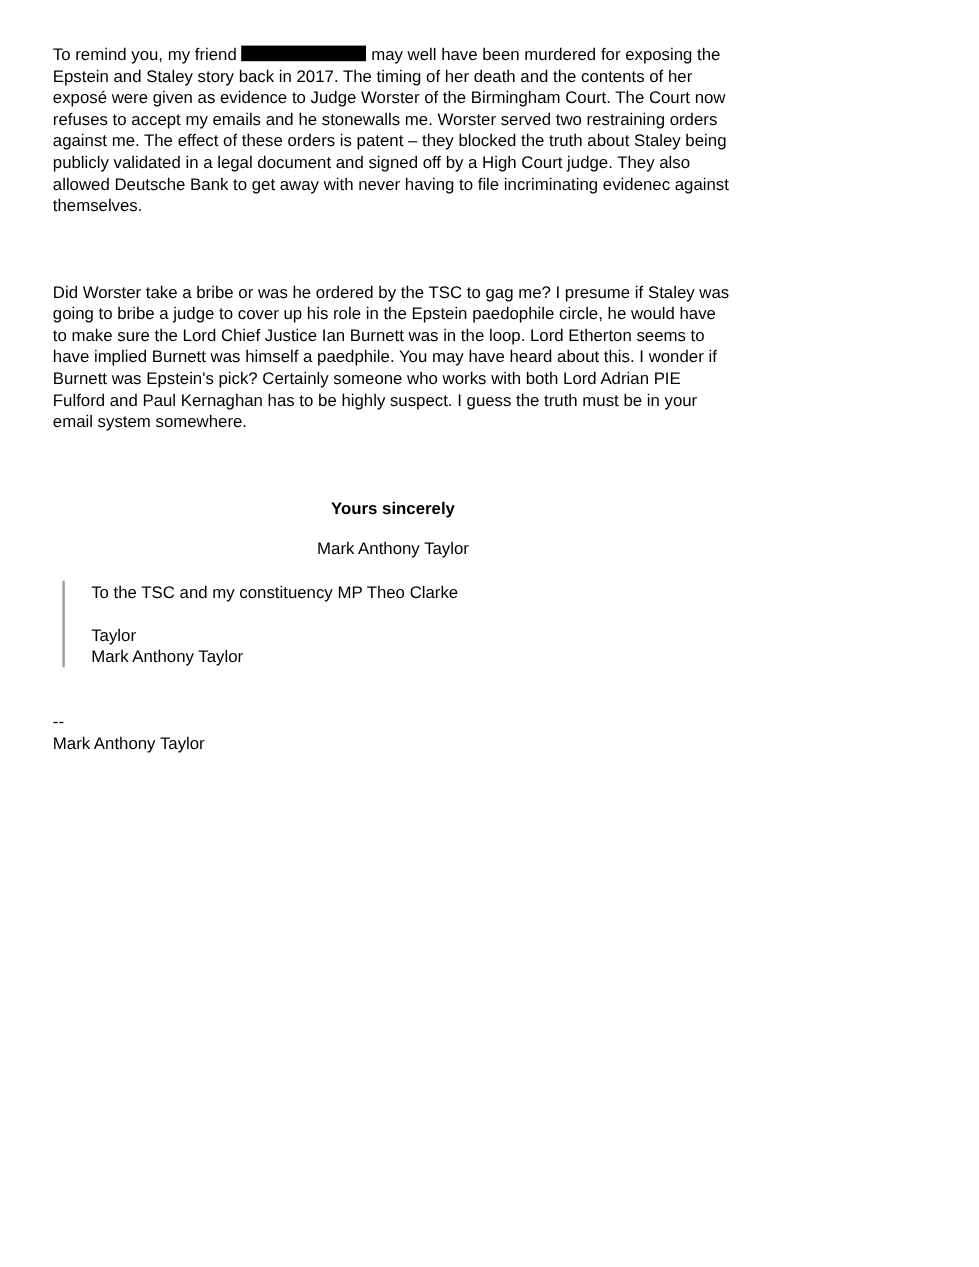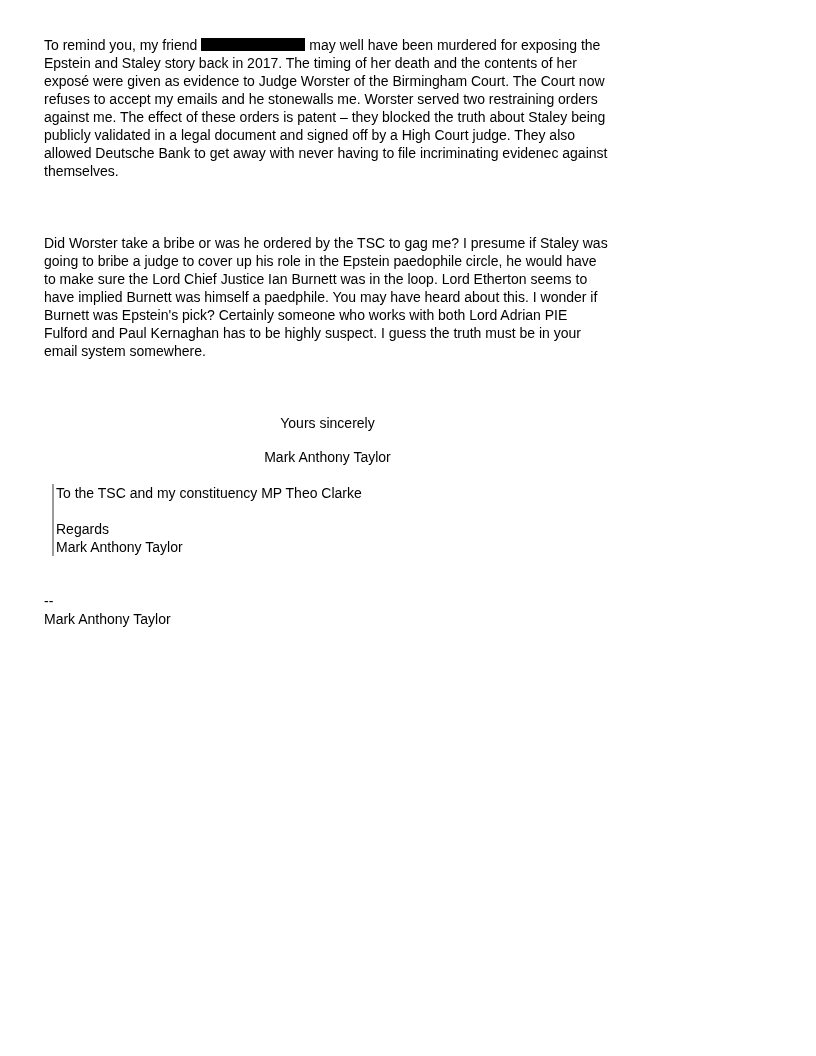--- a/index.html
+++ b/index.html
@@ -14,35 +14,35 @@
   .page {
     width: 655px;
     height: 1056px;
     padding: 36px 44px 0 44px;
     font-size: 14px;
     line-height: 18px;
     background: #ffffff;
   }
   .para { margin: 0 0 54px 0; }
   .centered { text-align: center; }
-  .closing { margin: 0 0 16px 0; }
+  .closing { margin: 0 0 16px 0; font-weight: bold; }
   .signature { margin: 0 0 18px 0; }
   .redact {
     display: inline-block;
     background: #000000;
     height: 13px;
     vertical-align: -1px;
   }
   .redact-name { width: 104px; margin: 0 4px; }
   .redact-email { width: 220px; margin: 0 1px; }
   .quote-header { margin: 0; }
   .gmail-quote {
     margin: 0 0 0 8px;
     border-left: 2px solid #9a9a9a;
-    padding-left: 2px;
+    padding-left: 22px;
   }
   .spacer { height: 18px; }
   .sig-block { margin-top: 36px; }
 </style>
 </head>
 <body>
 
 <div class="page">
 
   <p class="para"><span>To remind you, my friend</span><span class="redact redact-name"></span><span>may well have been murdered for exposing the Epstein and Staley story back in 2017. The timing of her death and the contents of her exposé were given as evidence to Judge Worster of the Birmingham Court. The Court now refuses to accept my emails and he stonewalls me. Worster served two restraining orders against me. The effect of these orders is patent – they blocked the truth about Staley being publicly validated in a legal document and signed off by a High Court judge. They also allowed Deutsche Bank to get away with never having to file incriminating evidenec against themselves.</span></p>
@@ -51,21 +51,21 @@
 
 
   <p class="centered closing">Yours sincerely</p>
 
   <p class="centered signature">Mark Anthony Taylor</p>
 
 
   <blockquote class="gmail-quote">
     <div>To the TSC and my constituency MP Theo Clarke</div>
     <div class="spacer"></div>
-    <div>Regards</div>
+    <div>Taylor</div>
     <div>Mark Anthony Taylor</div>
   </blockquote>
 
   <div class="sig-block">
     <div>--</div>
     <div>Mark Anthony Taylor</div>
   </div>
 
 </div>
 

